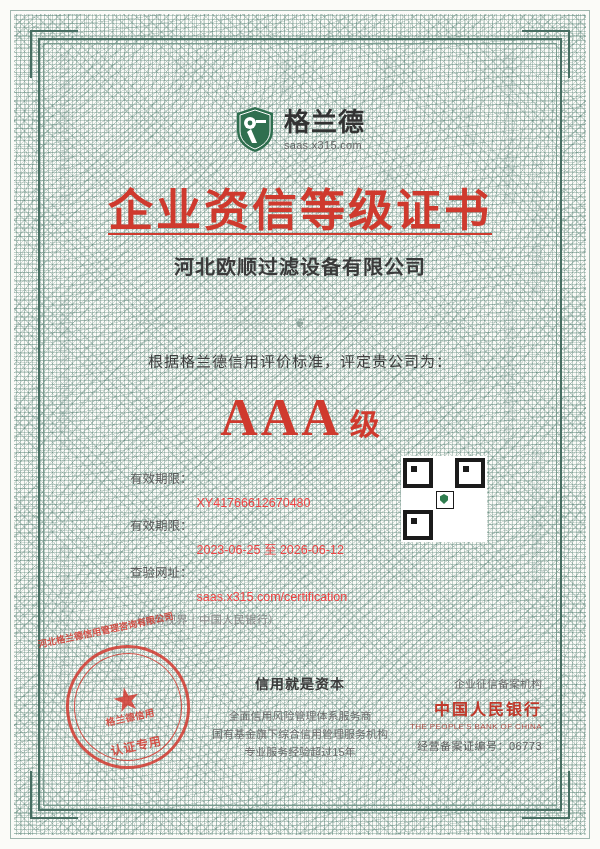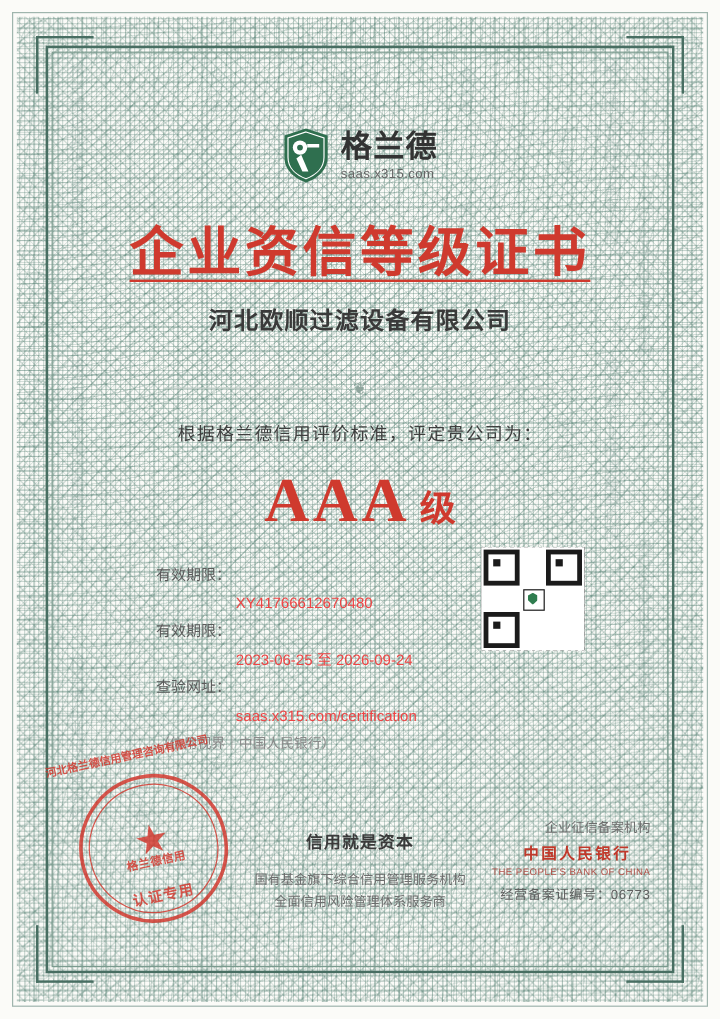--- a/index.html
+++ b/index.html
@@ -239,22 +239,22 @@
     padding-bottom:6px;border-bottom:1px solid #c9d3ce;margin-bottom:7px;
     display:inline-block;
   }
   .footer-center .li{font-size:11px;color:#6d6d6d;line-height:18px;}
 
   .footer-right{
     position:absolute;right:10px;bottom:24px;width:190px;text-align:right;
   }
   .footer-right .org{font-size:11px;color:#6d6d6d;}
   .pbc{
-    margin:5px 16px 2px;
-    font-size:13px;font-weight:bold;color:#c0392b;letter-spacing:2px;
+    margin:5px 0 2px;
+    font-size:16px;font-weight:bold;color:#c0392b;letter-spacing:2px;
     font-family:"Liberation Serif","DejaVu Serif",serif;
   }
   .pbc-en{font-size:8px;color:#b2524a;letter-spacing:.4px;margin-bottom:6px;}
   .footer-right .li{font-size:11px;color:#5f5f5f;line-height:18px;}
   .footer-right .num{letter-spacing:.5px;}
 </style>
 </head>
 <body>
 
 <div id="cert">
@@ -325,21 +325,21 @@
       <span class="aaa">AAA</span><span class="ji">级</span>
     </div>
 
     <div class="details">
       <div class="row">
         <span class="k">有效期限：</span>
         <span class="v">XY41766612670480</span>
       </div>
       <div class="row">
         <span class="k">有效期限：</span>
-        <span class="v">2023-06-25 至 2026-09-24</span>
+        <span class="v">2023-06-25 至 2026-06-12</span>
       </div>
       <div class="row">
         <span class="k">查验网址：</span>
         <span class="v">saas.x315.com/certification</span>
       </div>
       <div class="row">
         <span class="sub">（信用视界｜中国人民银行）</span>
       </div>
     </div>
 
@@ -365,22 +365,23 @@
         <span class="star"></span>
         <span class="arc">
           <span style="transform:translate(-50%,-50%) scale(.92);top:-34px;left:50%;position:absolute;width:150px;text-align:center;">河北格兰德信用管理咨询有限公司</span>
         </span>
         <span class="mid-text">格兰德信用</span>
         <span class="bottom-text">认证专用</span>
       </div>
 
       <div class="footer-center">
         <div class="slogan">信用就是资本</div>
+        <div class="li">全面信用风险管理体系服务商</div>
         <div class="li">国有基金旗下综合信用管理服务机构</div>
-        <div class="li">全面信用风险管理体系服务商</div>
+        <div class="li">专业服务经验超过15年</div>
       </div>
 
       <div class="footer-right">
         <div class="org">企业征信备案机构</div>
         <div class="pbc">中国人民银行</div>
         <div class="pbc-en">THE PEOPLE'S BANK OF CHINA</div>
         <div class="li num">
           <span>经营备案证编号：</span><span>06773</span>
         </div>
       </div>

